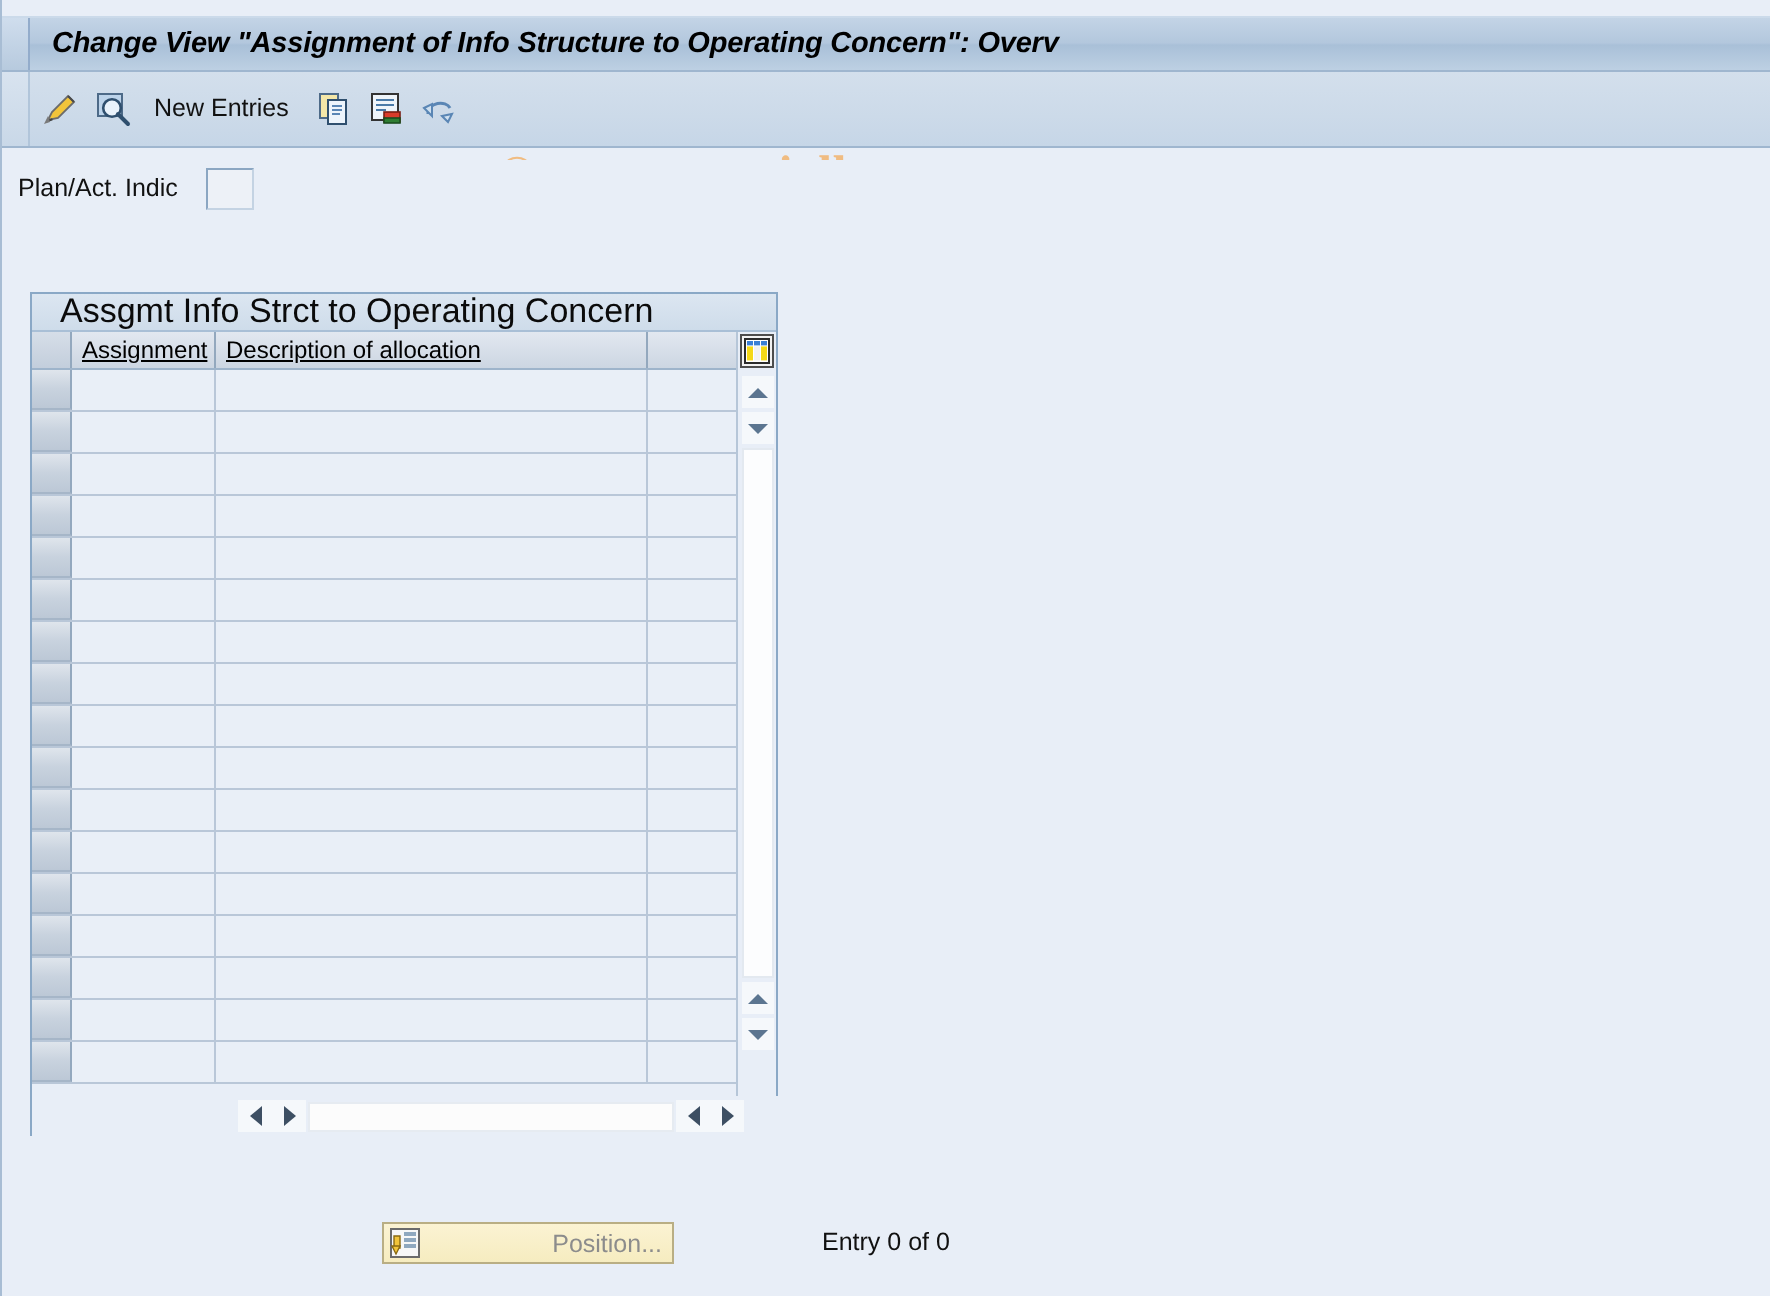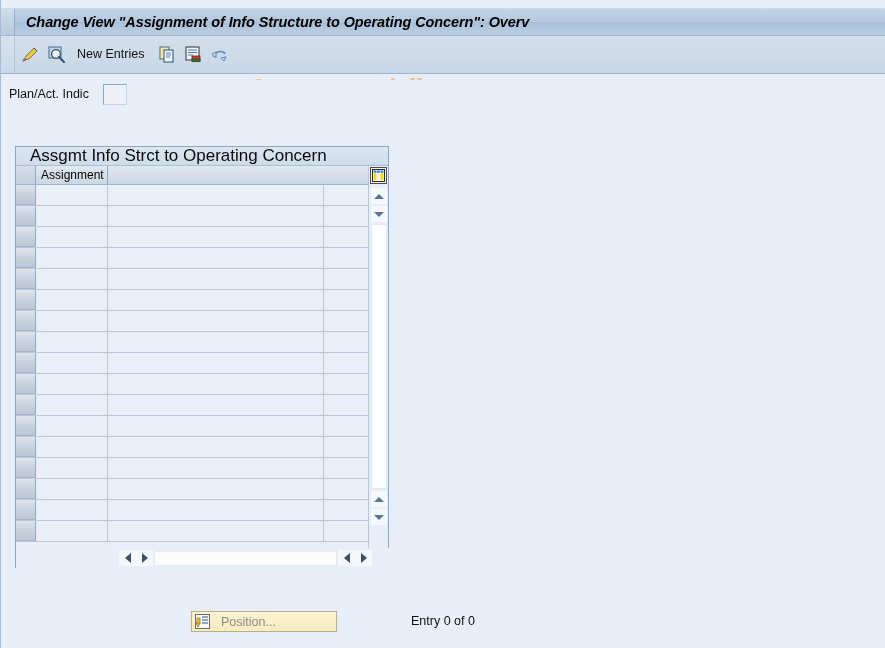--- a/index.html
+++ b/index.html
@@ -145,20 +145,21 @@
   }
   .hdr-cell {
     background: linear-gradient(to bottom,#e2e8f0,#ccd6e2);
     border-right: 1px solid #93a8be;
     font-size: 12px;
     color: #000;
     display: flex; align-items: center;
     padding-left: 5px;
     white-space: nowrap;
     cursor: pointer;
+    text-decoration: underline;
   }
   .c-assign { width: 72px; }
   .c-desc   { width: 216px; }
   .hdr-pad  { flex: 1; background: linear-gradient(to bottom,#e2e8f0,#ccd6e2); }
 
   
   .rows { position: relative; }
   .row {
     display: flex;
     height: 21px;
@@ -270,24 +271,24 @@
     display: flex; align-items: center;
     cursor: pointer;
   }
   .pos-btn .picon {
     width: 17px; height: 17px;
     margin-left: 2px;
     display: flex; align-items: center; justify-content: center;
   }
   .pos-btn .plabel {
     flex: 1;
-    text-align: left;
+    text-align: right;
     font-size: 12.5px;
     color: #8c8c8c;
-    padding-right: 18px;
+    padding-right: 5px;
     white-space: nowrap;
     margin-left: 10px;
   }
   .entry-text {
     position: absolute;
     left: 410px; top: 614px;
     font-size: 12.5px;
     color: #111;
     white-space: nowrap;
   }
@@ -358,20 +359,21 @@
   </div>
 
   <div class="tbl-wrap">
     <div class="tbl-title">Assgmt Info Strct to Operating Concern</div>
 
     <div class="grid">
 
       <div class="hdr">
         <div class="hdr-sel"></div>
         <div class="hdr-cell c-assign">Assignment</div>
+        <div class="hdr-cell c-desc">Description of allocation</div>
         <div class="hdr-pad"></div>
       </div>
 
       <div class="rows" id="rows">
           <div class="row">
             <div class="sel"></div>
             <div class="cell c-assign"></div>
             <div class="cell c-desc"></div>
             <div class="pad"></div>
           </div>

